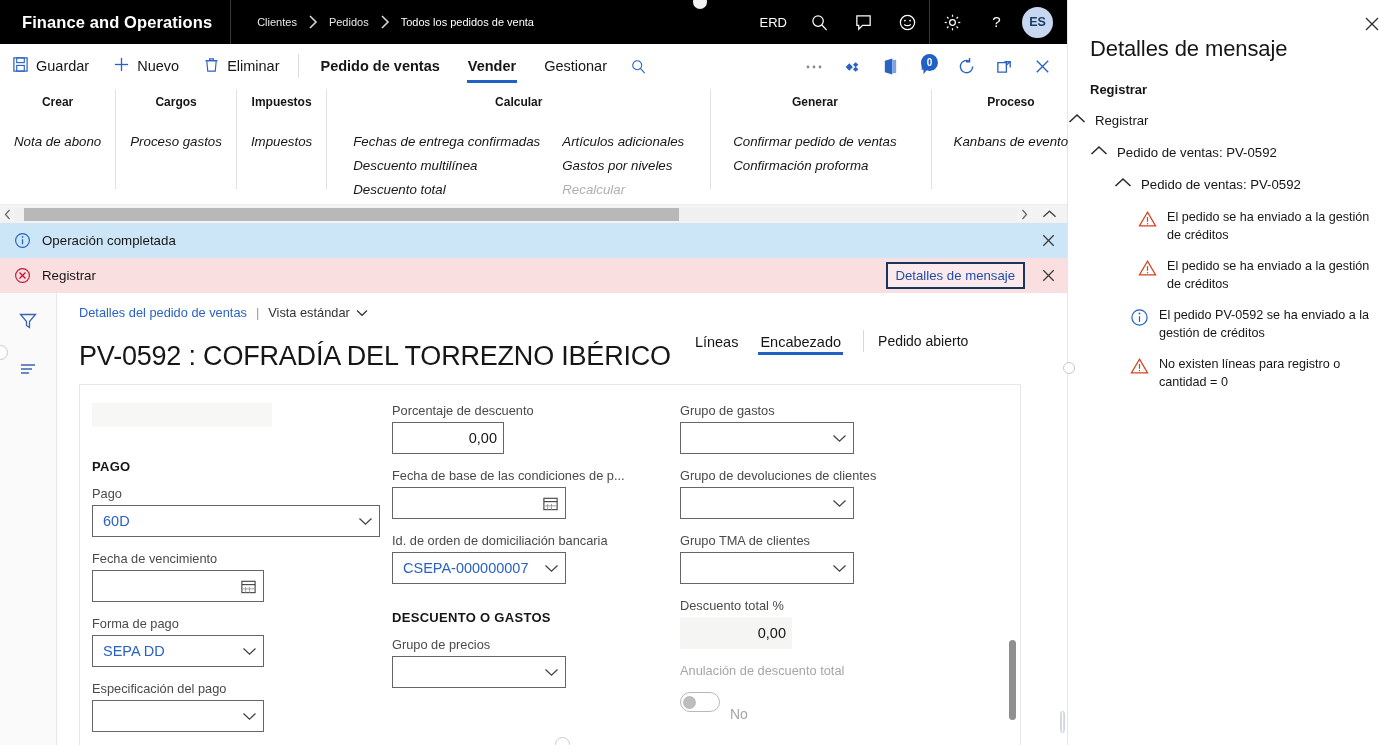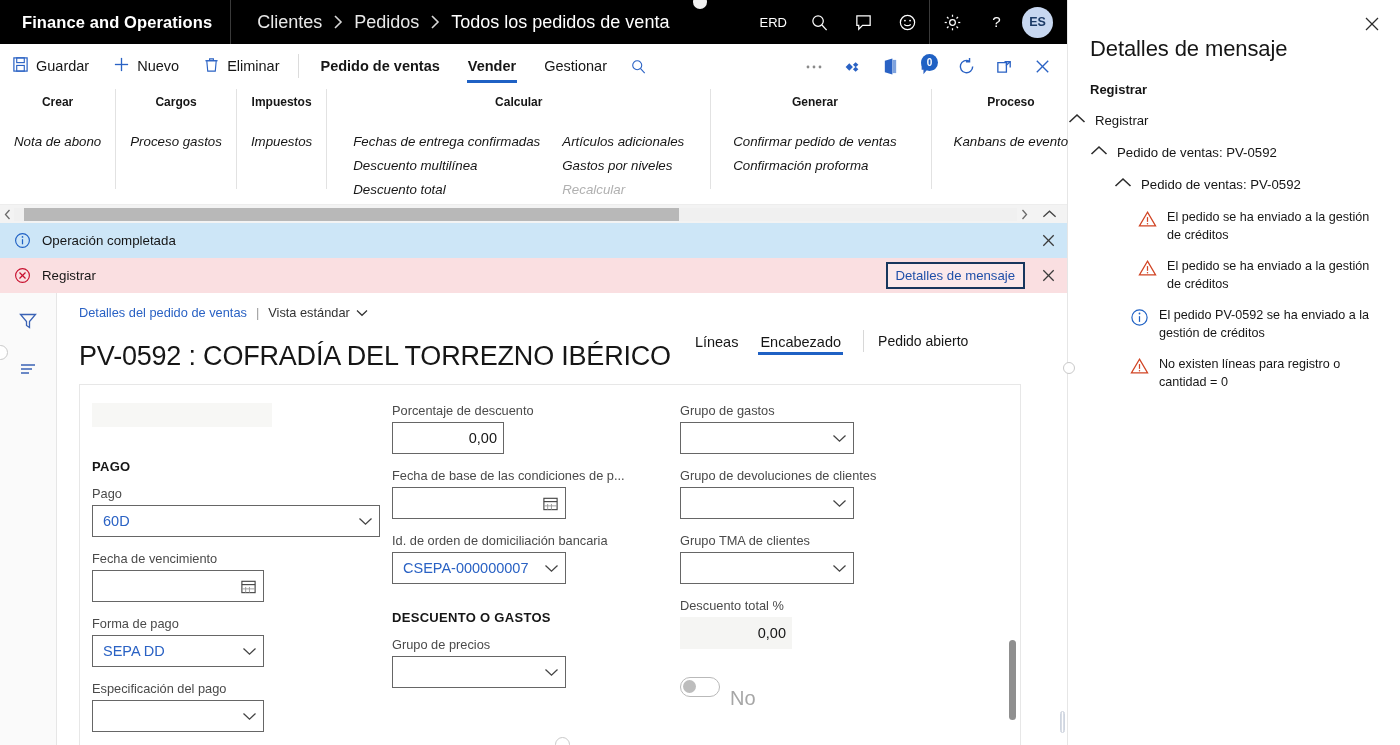--- a/index.html
+++ b/index.html
@@ -31,21 +31,21 @@
     color: #ffffff;
     position: relative;
   }
   #brand {
     font-size: 16.5px; font-weight: bold; letter-spacing: .1px;
     padding: 0 18px 0 22px;
     height: 44px; display: flex; align-items: center;
     border-right: 1px solid #3a3a3a;
   }
   #breadcrumb { display: flex; align-items: center; padding-left: 18px; gap: 2px; }
-  .crumb { font-size: 18px; color: #e8e8e8; padding: 0 8px; white-space: nowrap; }
+  .crumb { font-size: 11px; color: #e8e8e8; padding: 0 8px; white-space: nowrap; }
   .crumb.last { color: #ffffff; }
   .crumb-sep { display: inline-flex; align-items: center; color: #d6d6d6; }
   #topbar-right {
     position: absolute; right: 0; top: 0; height: 44px;
     display: flex; align-items: center;
   }
   .tb-item {
     height: 44px; min-width: 44px; padding: 0 10px;
     display: flex; align-items: center; justify-content: center;
     color: #ffffff; font-size: 13px;
@@ -244,21 +244,21 @@
   .fbox .cal { color: #444; display: flex; align-items: center; }
   .fbox.readonly { border: none; background: #f5f5f3; }
   .fbox.readonly .fval { color: #161616; }
   .toggle-row { display: flex; align-items: center; gap: 10px; margin-top: 4px; }
   .toggle {
     width: 40px; height: 20px; border-radius: 10px;
     border: 1px solid #b9b9b9; background: #ffffff;
     display: flex; align-items: center; padding: 0 2px;
   }
   .toggle .knob { width: 13px; height: 13px; border-radius: 50%; background: #bdbdbd; }
-  .toggle-label { font-size: 20px; color: #a6a6a6; margin-top: 24px; }
+  .toggle-label { font-size: 14px; color: #a6a6a6; margin-top: 24px; }
 
   #form-vscroll {
     position: absolute; right: 4px; top: 255px;
     width: 7px; height: 80px; background: #8f8f8f; border-radius: 4px;
   }
   #content-bottom-dot {
     position: absolute; left: 50%; bottom: -7px; margin-left: -7px;
     width: 15px; height: 15px; border-radius: 50%;
     background: #ffffff; border: 1px solid #c9c9c9;
   }
@@ -777,20 +777,21 @@
             </div>
 
             <div class="field" style="width:112px;">
               <div class="flabel">Descuento total %</div>
               <div class="fbox readonly">
                 <span class="fval num">0,00</span>
               </div>
             </div>
 
             <div class="field">
+              <div class="flabel disabled">Anulación de descuento total</div>
               <div class="toggle-row">
                 <span class="toggle">
                   <span class="knob"></span>
                 </span>
                 <span class="toggle-label">No</span>
               </div>
             </div>
           </div>
 
           <div id="form-vscroll"></div>

